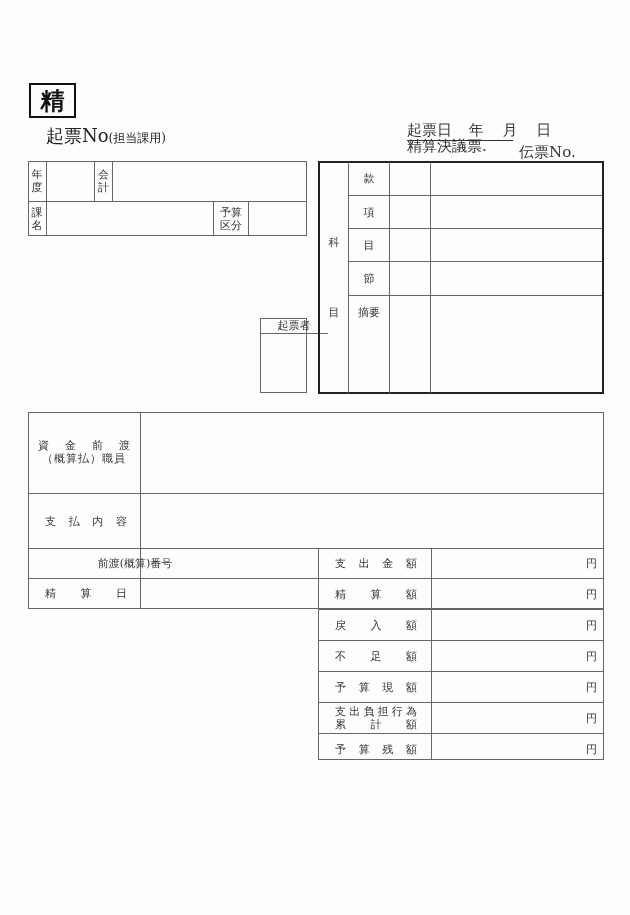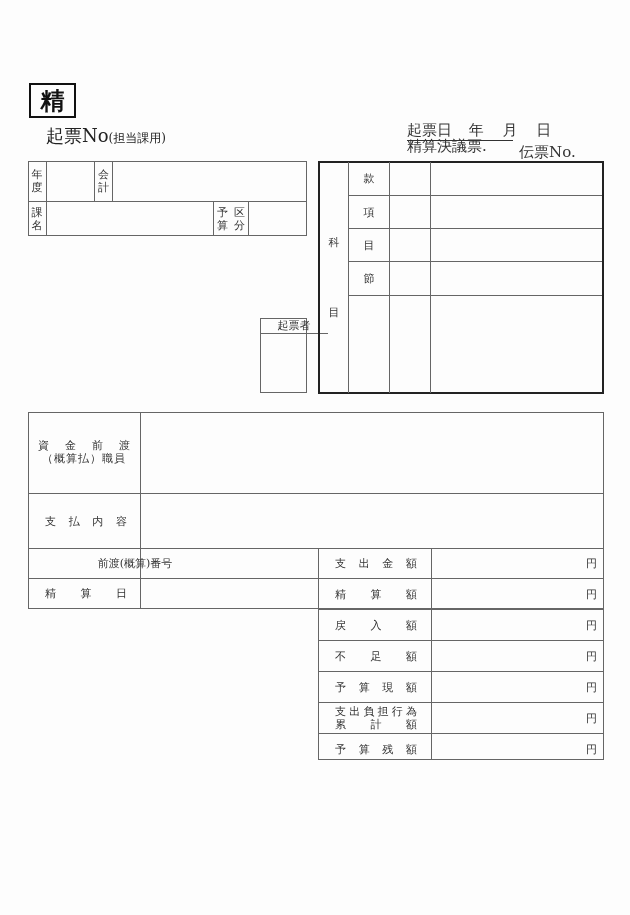--- a/index.html
+++ b/index.html
@@ -47,21 +47,21 @@
   <span>会</span>
     <span>計</span>
 </div>
 <div class="abs" style="left:114px;top:162px;width:192px;height:38px;"></div>
 
 <div class="abs ln lbl" style="left:28px;top:201px;width:19px;height:35px;border-right-width:1px;flex-direction:column;">
   <span>課</span>
     <span>名</span>
 </div>
 <div class="abs" style="left:48px;top:202px;width:165px;height:33px;"></div>
-<div class="abs ln lbl" style="left:213px;top:201px;width:36px;height:35px;border-left-width:1px;border-right-width:1px;">
+<div class="abs ln lbl" style="left:213px;top:201px;width:36px;height:35px;border-left-width:1px;border-right-width:1px;flex-direction:column;">
   <span>予算</span>
     <span>区分</span>
 </div>
 <div class="abs" style="left:250px;top:202px;width:56px;height:33px;"></div>
 
 <div class="cell" style="left:260px;top:318px;width:47px;height:75px;"></div>
 <div class="abs ln lbl" style="left:260px;top:318px;width:68px;height:16px;border-bottom-width:1px;">起票者</div>
 <div class="abs" style="left:261px;top:335px;width:45px;height:57px;"></div>
 
 <div class="abs" style="left:318px;top:161px;width:286px;height:233px;border:2px solid #222;"></div>
@@ -85,20 +85,25 @@
   <div style="position:relative;height:32px;border-bottom:1px solid #666;">
     <div class="abs lbl" style="left:0;top:0;width:40px;height:32px;">目</div>
     <div class="abs" style="left:41px;top:0;width:40px;height:32px;"></div>
     <div class="abs" style="left:82px;top:0;width:171px;height:32px;"></div>
   </div>
   <div style="position:relative;height:33px;border-bottom:1px solid #666;">
     <div class="abs lbl" style="left:0;top:0;width:40px;height:33px;">節</div>
     <div class="abs" style="left:41px;top:0;width:40px;height:33px;"></div>
     <div class="abs" style="left:82px;top:0;width:171px;height:33px;"></div>
   </div>
+  <div style="position:relative;height:32px;">
+    <div class="abs lbl" style="left:0;top:0;width:40px;height:32px;">摘要</div>
+    <div class="abs" style="left:41px;top:0;width:40px;height:32px;"></div>
+    <div class="abs" style="left:82px;top:0;width:171px;height:32px;"></div>
+  </div>
 </div>
 
 <div class="cell" style="left:28px;top:412px;width:576px;height:197px;"></div>
 <div class="abs ln" style="left:140px;top:412px;height:197px;border-left-width:1px;"></div>
 <div class="abs ln" style="left:28px;top:493px;width:576px;border-top-width:1px;"></div>
 <div class="abs ln" style="left:28px;top:548px;width:576px;border-top-width:1px;"></div>
 <div class="abs ln" style="left:28px;top:578px;width:576px;border-top-width:1px;"></div>
 
 <div class="abs lbl" style="left:36px;top:436px;width:96px;height:32px;flex-direction:column;">
   <div class="spread" style="width:92px;">

